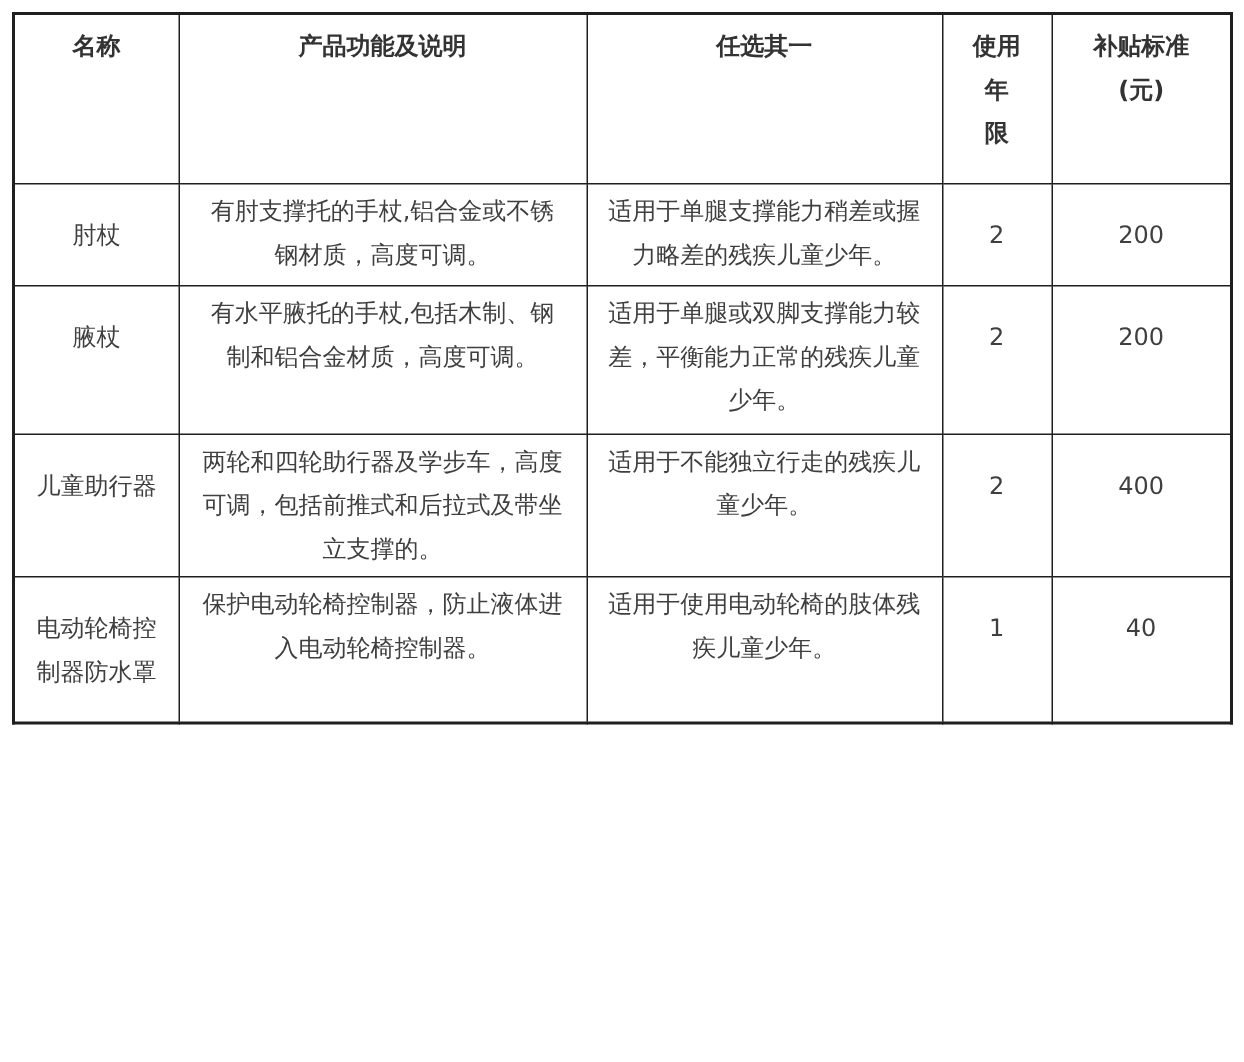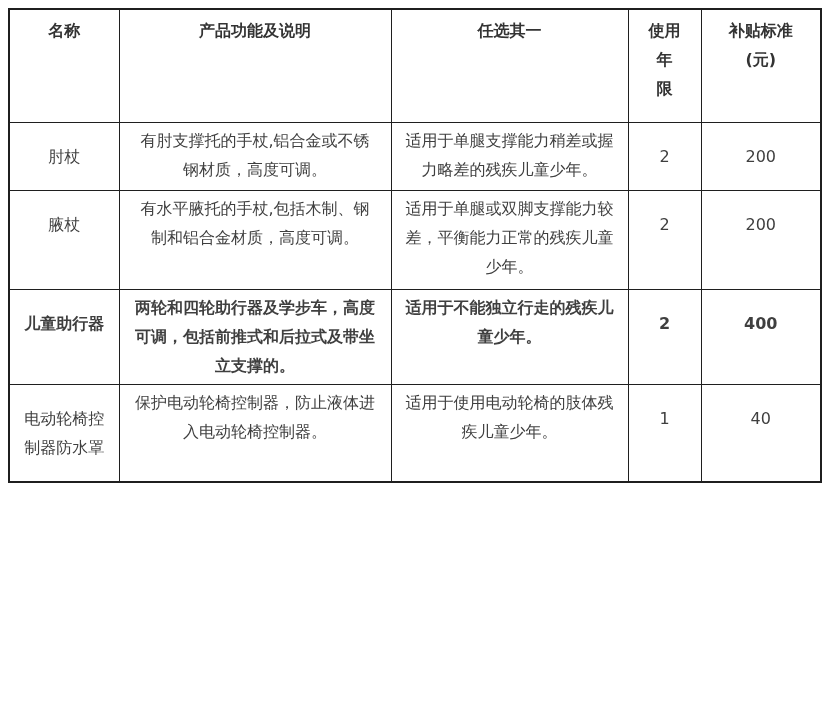--- a/index.html
+++ b/index.html
@@ -42,21 +42,21 @@
     color: var(--header-text);
     white-space: pre-line;
     padding-top: 6px;
   }
   td.desc   { padding: 3px 15px; }
   td.target { padding: 3px 14px; }
   tr.h-header { height: 75px; }
   tr.h-r1 { height: 98px; }
   tr.h-r2 { height: 62px; }
   tr.h-r3 { height: 99px; margin-left: 48px; }
-  tr.h-r4 { height: 95px; font-weight: bold; }
+  tr.h-r4 { height: 95px; }
   tr.h-r5 { height: 130px; }
   tr.h-r6 { height: 64px; }
   tr.h-r7 { height: 69px; }
 </style>
 </head>
 <body>
 
 <table class="subsidy">
   <colgroup>
     <col class="c1">

